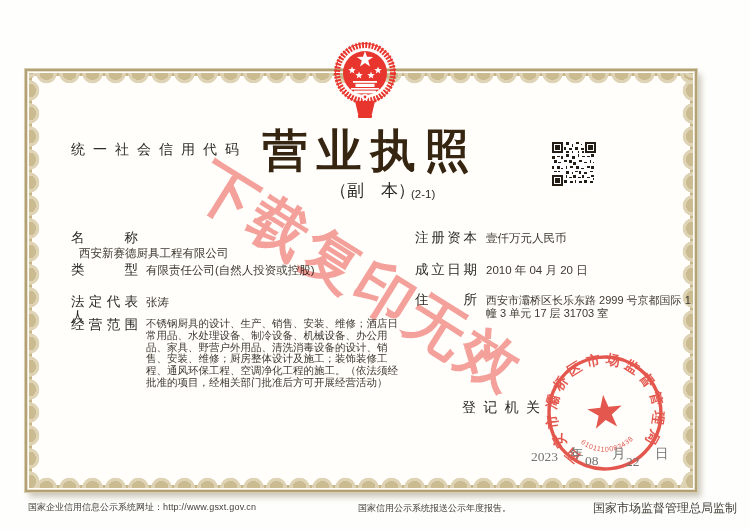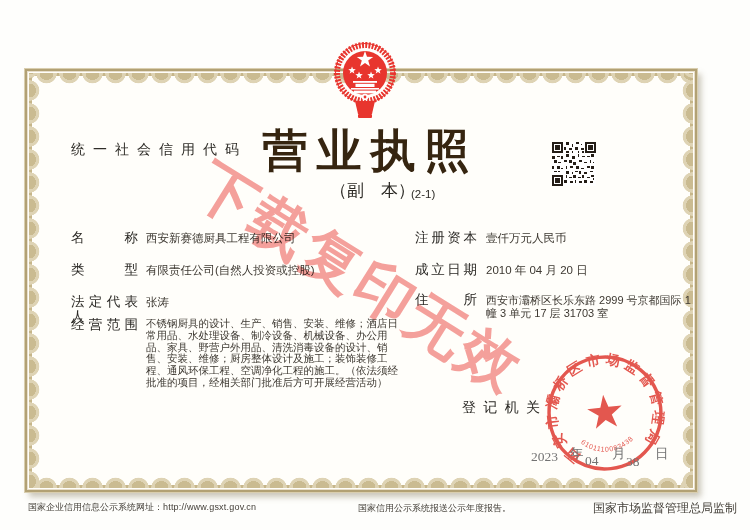--- a/index.html
+++ b/index.html
@@ -67,21 +67,21 @@
   .qr-caption { position:absolute; left:600px; top:143px; width:64px; z-index:4;
     font-size:7.5px; line-height:8.8px; color:#3a332b; }
 
   
   .row { position:absolute; display:flex; align-items:flex-start; z-index:4; }
   .lab { flex:none; font-size:13.5px; color:#2c2a26; text-align:justify;
     text-align-last:justify; line-height:15px; }
   .lab-l { width:67px; }
   .lab-r { width:62px; }
   .val { font-size:11.5px; color:#3d3831; line-height:13.5px; padding-top:1.5px; }
-  .row-name  { left:71px; top:230px; }  .row-name  .val { margin-left:8px; }
+  .row-name  { left:71px; top:230px;flex-direction:column; }  .row-name  .val { margin-left:8px; }
   .row-type  { left:71px; top:262px; }  .row-type  .val { margin-left:8px; }
   .row-legal { left:71px; top:294px; }  .row-legal .val { margin-left:8px; }
   .row-scope { left:71px; top:317px; }
   .row-scope .val { margin-left:8px; width:256px; font-size:10.5px; line-height:11.8px; padding-top:1px; }
   .row-cap  { left:415px; top:230px; } .row-cap  .val { margin-left:9px; }
   .row-date { left:415px; top:262px; } .row-date .val { margin-left:9px; }
   .row-addr { left:415px; top:292px;justify-content:space-between; } .row-addr .val { margin-left:9px; width:214px; font-size:11px; line-height:13.5px; }
   .row-reg  { left:462px; top:400px; } .row-reg .lab { width:78px; font-size:14px; }
 
   
@@ -265,23 +265,23 @@
     <text font-size="13.5" letter-spacing="4.6" fill="#e04038" font-weight="bold" font-family="Liberation Sans, sans-serif">
       <textPath href="#arcTop">西安市灞桥区市场监督管理局</textPath>
     </text>
     <text font-size="7" letter-spacing="0.6" fill="#e04038" font-family="Liberation Sans, sans-serif">
       <textPath href="#arcBot">6101110083438</textPath>
     </text>
   </svg>
 
   <span class="issue d-year">2023</span>
   <span class="issue d-yu">年</span>
-  <span class="issue d-month">04</span>
+  <span class="issue d-month">08</span>
   <span class="issue d-mu">月</span>
-  <span class="issue d-day">38</span>
+  <span class="issue d-day">22</span>
   <span class="issue d-du">日</span>
 
   <div class="watermark">下载复印无效</div>
 
   <div class="footer foot-left"><span>国家企业信用信息公示系统网址：</span><span class="url">http://www.gsxt.gov.cn</span></div>
   <div class="footer foot-mid">
     <div>国家信用公示系统报送公示年度报告。</div>
   </div>
   <div class="footer foot-right">国家市场监督管理总局监制</div>
 

